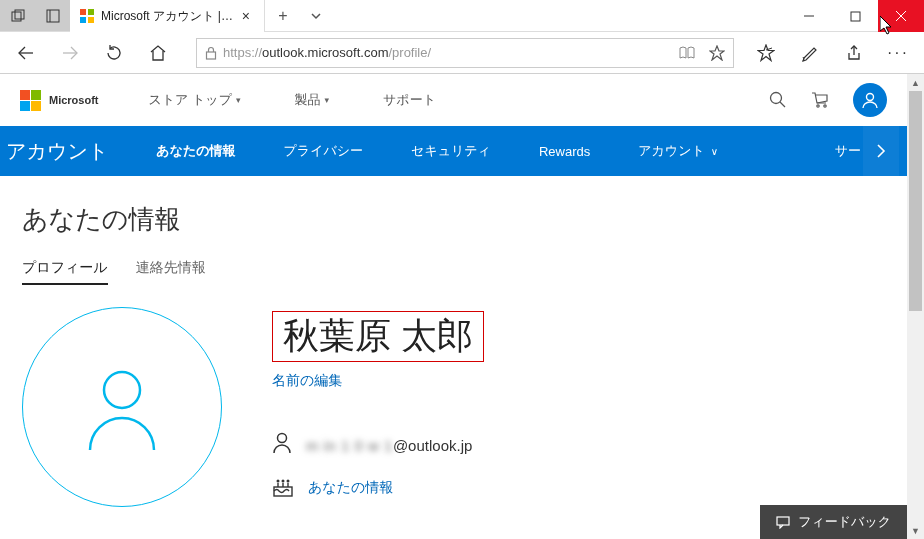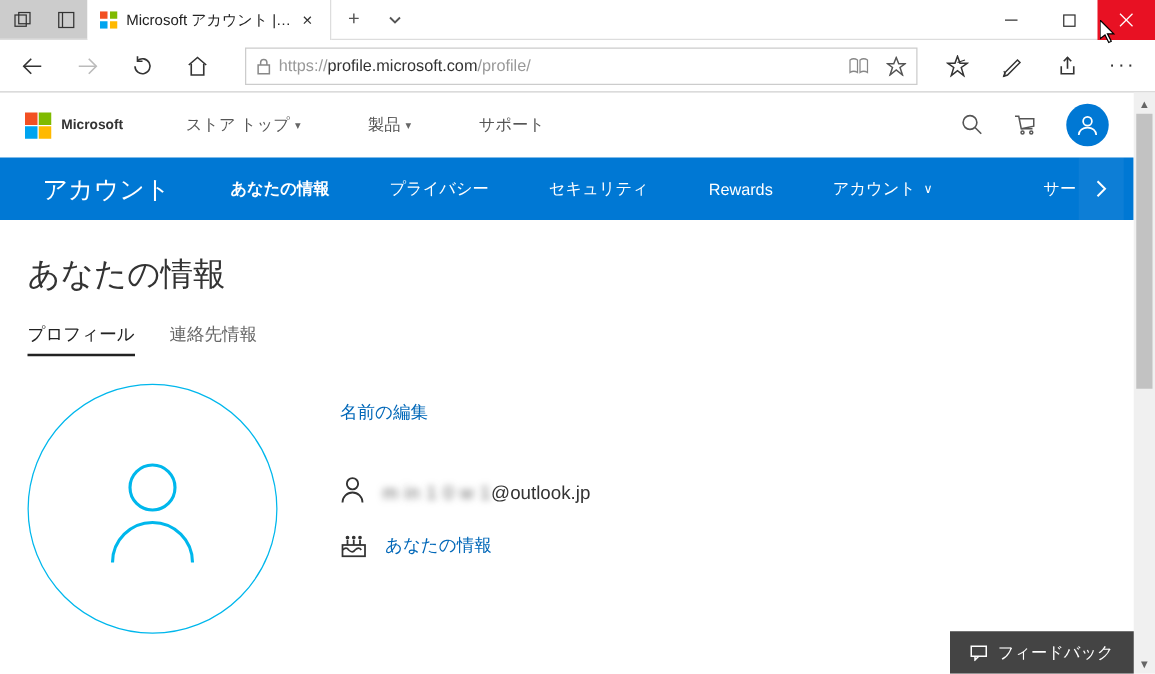--- a/index.html
+++ b/index.html
@@ -44,21 +44,21 @@
 .ms-logo-text { font-size: 11px; font-weight: 600; color: #333; }
 .ms-grid { display: grid; grid-template-columns: 10px 10px; grid-template-rows: 10px 10px; gap: 1px; }
 .ms-grid span:nth-child(1){background:#f25022;} .ms-grid span:nth-child(2){background:#7fba00;}
 .ms-grid span:nth-child(3){background:#00a4ef;} .ms-grid span:nth-child(4){background:#ffb900;}
 .ms-nav { display: flex; gap: 54px; margin-left: 50px; font-size: 13px; color: #555; }
 .ms-nav-item { cursor: pointer; display: flex; align-items: center; gap: 4px; }
 .ms-top-right { margin-left: auto; display: flex; align-items: center; gap: 24px; }
 .avatar-circle { width: 34px; height: 34px; border-radius: 50%; background: #0078d4; display: flex; align-items: center; justify-content: center; }
 
 
-.acct-nav { height: 50px; background: #0078d4; display: flex; align-items: center; color: #fff; padding: 0 34px; gap: 48px; position: relative; }
+.acct-nav { height: 50px; background: #0078d4; display: flex; align-items: center; color: #fff; padding: 0 6px; gap: 48px; position: relative; }
 .acct-brand { font-size: 20px; font-weight: 300; }
 .acct-tab { font-size: 13px; cursor: pointer; display: flex; align-items: center; gap: 6px; }
 .acct-tab.active { font-weight: 600; }
 .acct-nav-arrow { position: absolute; right: 8px; top: 0; height: 50px; width: 36px; display: flex; align-items: center; justify-content: center; background: rgba(255,255,255,0.05); cursor: pointer; color: #fff; }
 .acct-tab.partial { position: absolute; right: 46px; }
 
 
 .profile { padding: 26px 28px 0 22px; }
 .page-title { font-size: 26px; font-weight: 300; color: #333; margin-bottom: 22px; }
 .subtabs { display: flex; gap: 28px; font-size: 14px; color: #666; margin-bottom: 26px; }
@@ -168,21 +168,21 @@
       </svg>
   </div>
   <div class="urlbox">
     <span class="lock">
       <svg width="12" height="14" viewBox="0 0 12 14" stroke="#888" stroke-width="1.2" fill="none">
           <rect x="1.5" y="6" width="9" height="7"></rect>
           <path d="M3.5 6 V4 a2.5 2.5 0 0 1 5 0 V6"></path>
         </svg>
     </span>
     <span class="url">
-      <span>https://</span><span class="dark">profile.microsoft.com</span><span>/profile/</span>
+      <span>https://</span><span class="dark">outlook.microsoft.com</span><span>/profile/</span>
     </span>
     <span class="url-right">
       <span>
           <svg width="16" height="14" viewBox="0 0 16 14" stroke="#888" stroke-width="1" fill="none">
             <path d="M1 2 Q4 0 7 2 V12 Q4 10 1 12 Z"></path>
             <path d="M9 2 Q12 0 15 2 V12 Q12 10 9 12 Z"></path>
           </svg>
         </span>
       <span>
           <svg width="16" height="16" viewBox="0 0 16 16" stroke="#555" stroke-width="1.2" fill="none">
@@ -287,20 +287,21 @@
         <span class="subtab">連絡先情報</span>
       </div>
       <div class="profile-row">
         <div class="avatar-big">
           <svg width="80" height="90" viewBox="0 0 80 90" stroke="#00b7ec" stroke-width="2.5" fill="none">
               <circle cx="40" cy="28" r="18"></circle>
               <path d="M8 88 a32 32 0 0 1 64 0"></path>
             </svg>
         </div>
         <div class="profile-main">
+          <span class="user-name">秋葉原 太郎</span>
           <span class="link edit-name">名前の編集</span>
           <div class="email-row">
             <span>
                 <svg width="20" height="22" viewBox="0 0 20 22" stroke="#333" stroke-width="1.5" fill="none">
                   <circle cx="10" cy="6" r="4.5"></circle>
                   <path d="M2 21 a8 8 0 0 1 16 0"></path>
                 </svg>
               </span>
             <span class="email-text"><span class="email-blur">m in 1 0 w 1</span><span>@outlook.jp</span></span>
           </div>

